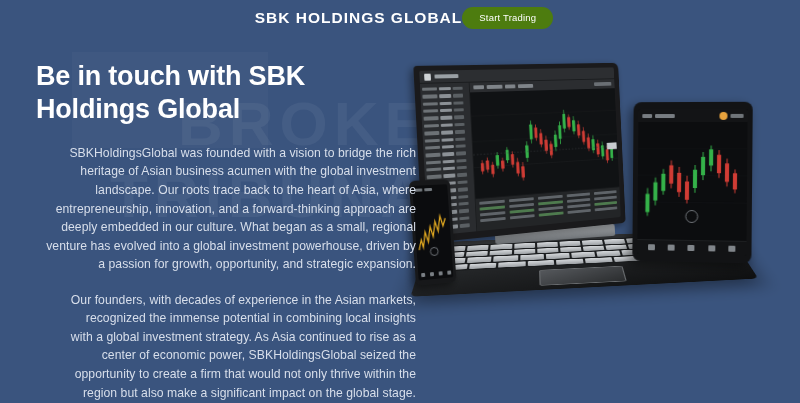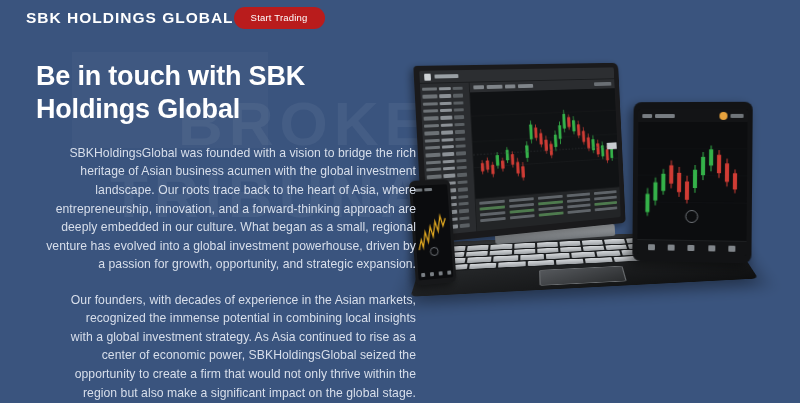--- a/index.html
+++ b/index.html
@@ -65,31 +65,31 @@
   
   .header {
     position: absolute;
     left: 0;
     top: 0;
     width: 800px;
     height: 36px;
     z-index: 40;
     display: flex;
     align-items: center;
-    justify-content: flex-start;
+    justify-content: center;
     padding: 0 18px 0 26px;
   }
   .brand {
     color: #ffffff;
     font-size: 15.5px;
     font-weight: 700;
     letter-spacing: 1.0px;
   }
   .cta-button {
-    background: #b91c1c;
+    background: #4d7c0f;
     color: #ffffff;
     font-size: 9.5px;
     font-weight: 400;
     letter-spacing: 0.2px;
     border: none;
     border-radius: 999px;
     padding: 6px 17px;
     cursor: pointer;
     font-family: "Liberation Sans", sans-serif;
     line-height: 1;

